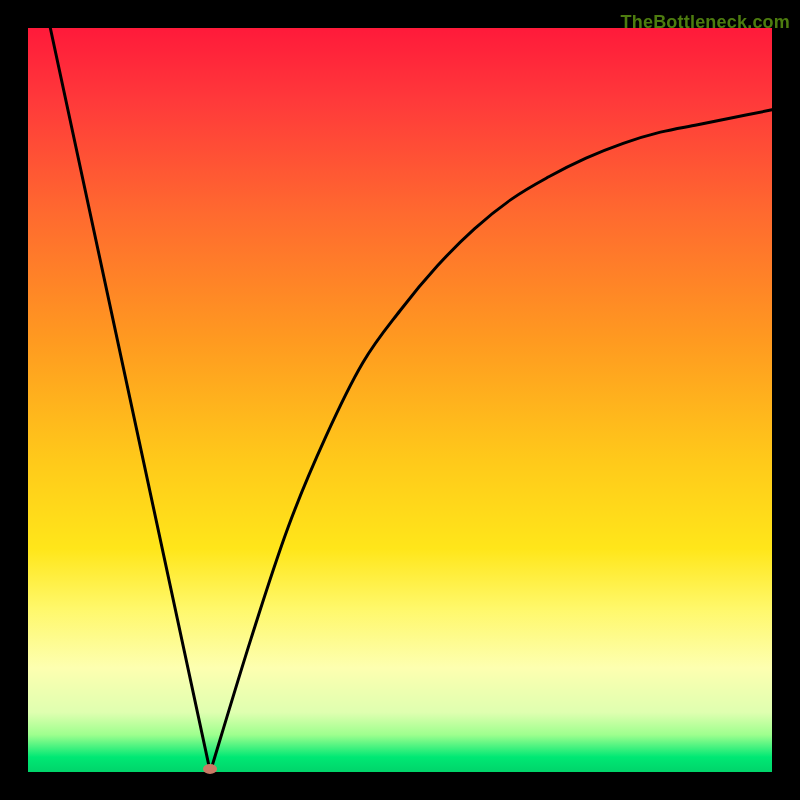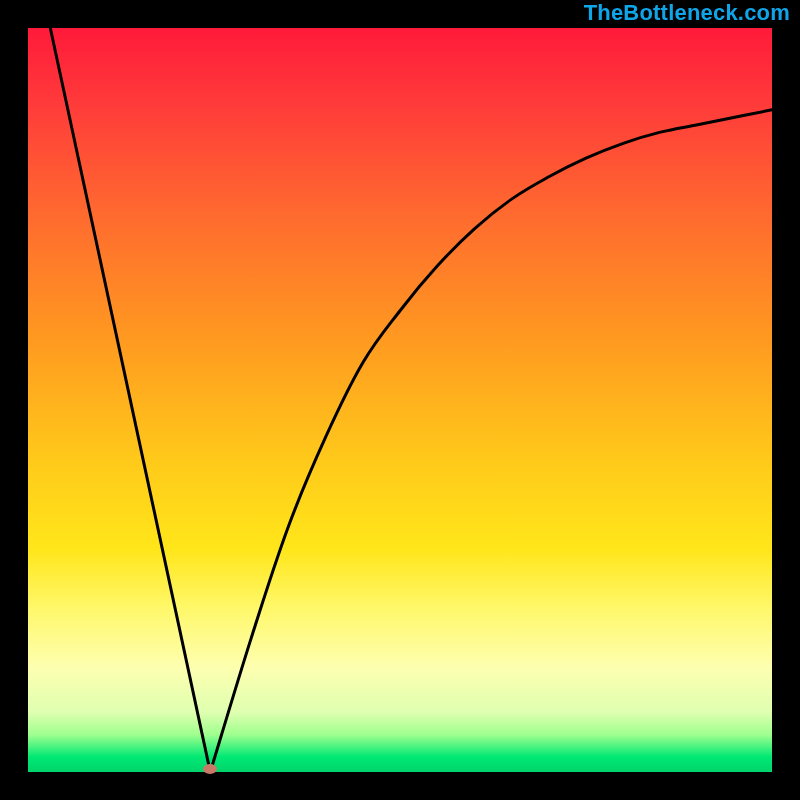--- a/index.html
+++ b/index.html
@@ -12,24 +12,24 @@
     font-family: Arial, Helvetica, sans-serif;
   }
   .frame {
     position: relative;
     width: 800px;
     height: 800px;
     background: #000;
   }
   .watermark {
     position: absolute;
-    top: 0;
+    top: 12px;
     right: 10px;
-    color: #0ea5e9;
-    font-size: 22px;
+    color: #4d7c0f;
+    font-size: 18px;
     font-weight: 600;
     letter-spacing: 0.2px;
     z-index: 5;
   }
   .plot-area {
     position: absolute;
     left: 28px;
     top: 28px;
     width: 744px;
     height: 744px;

